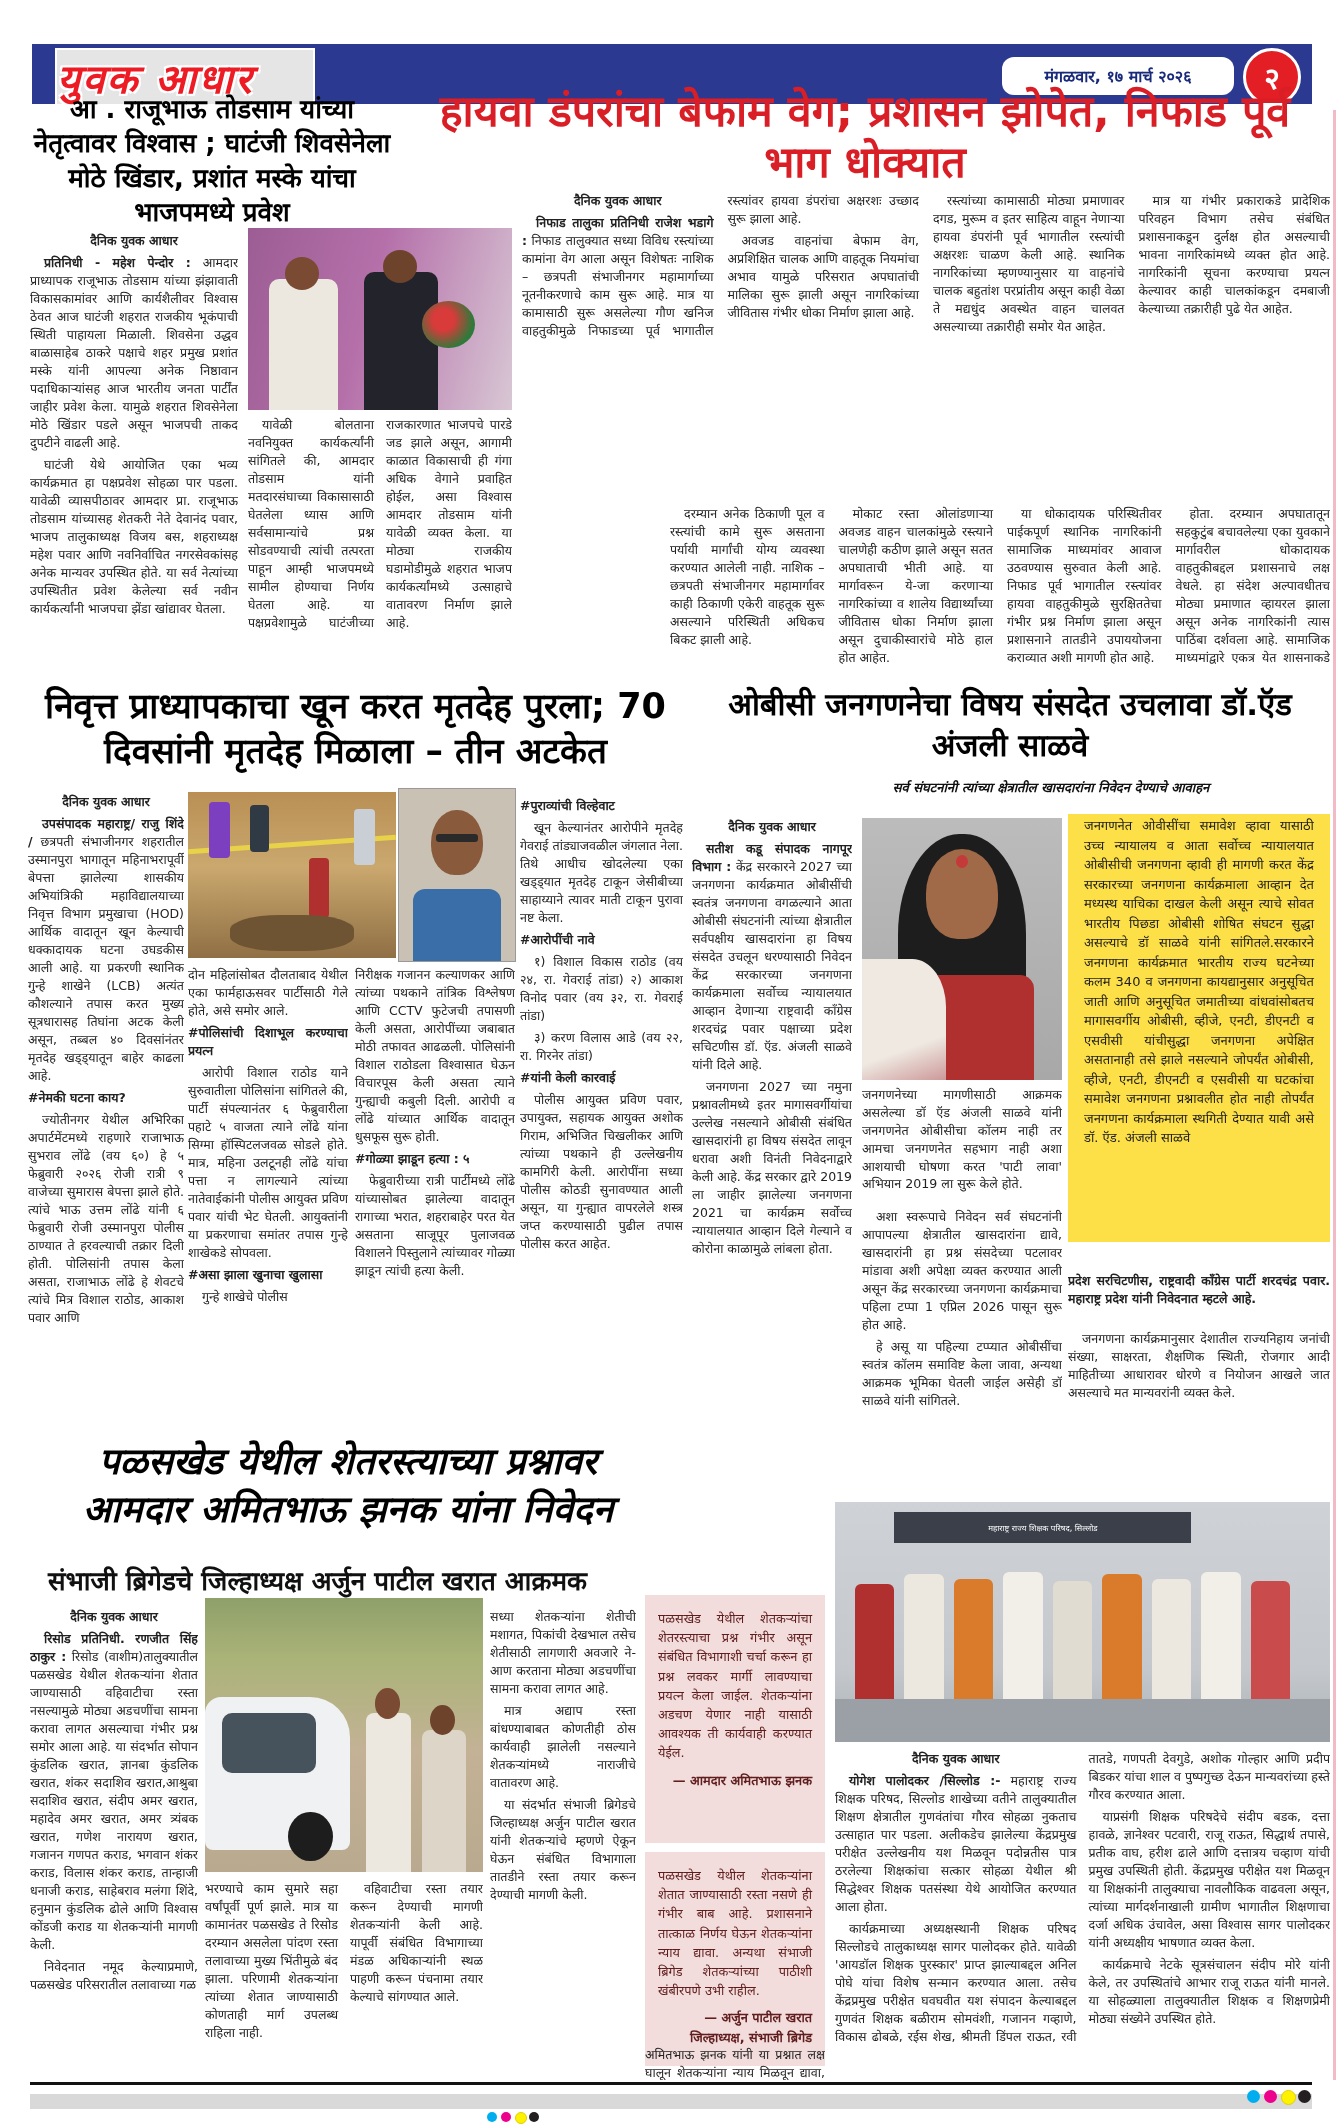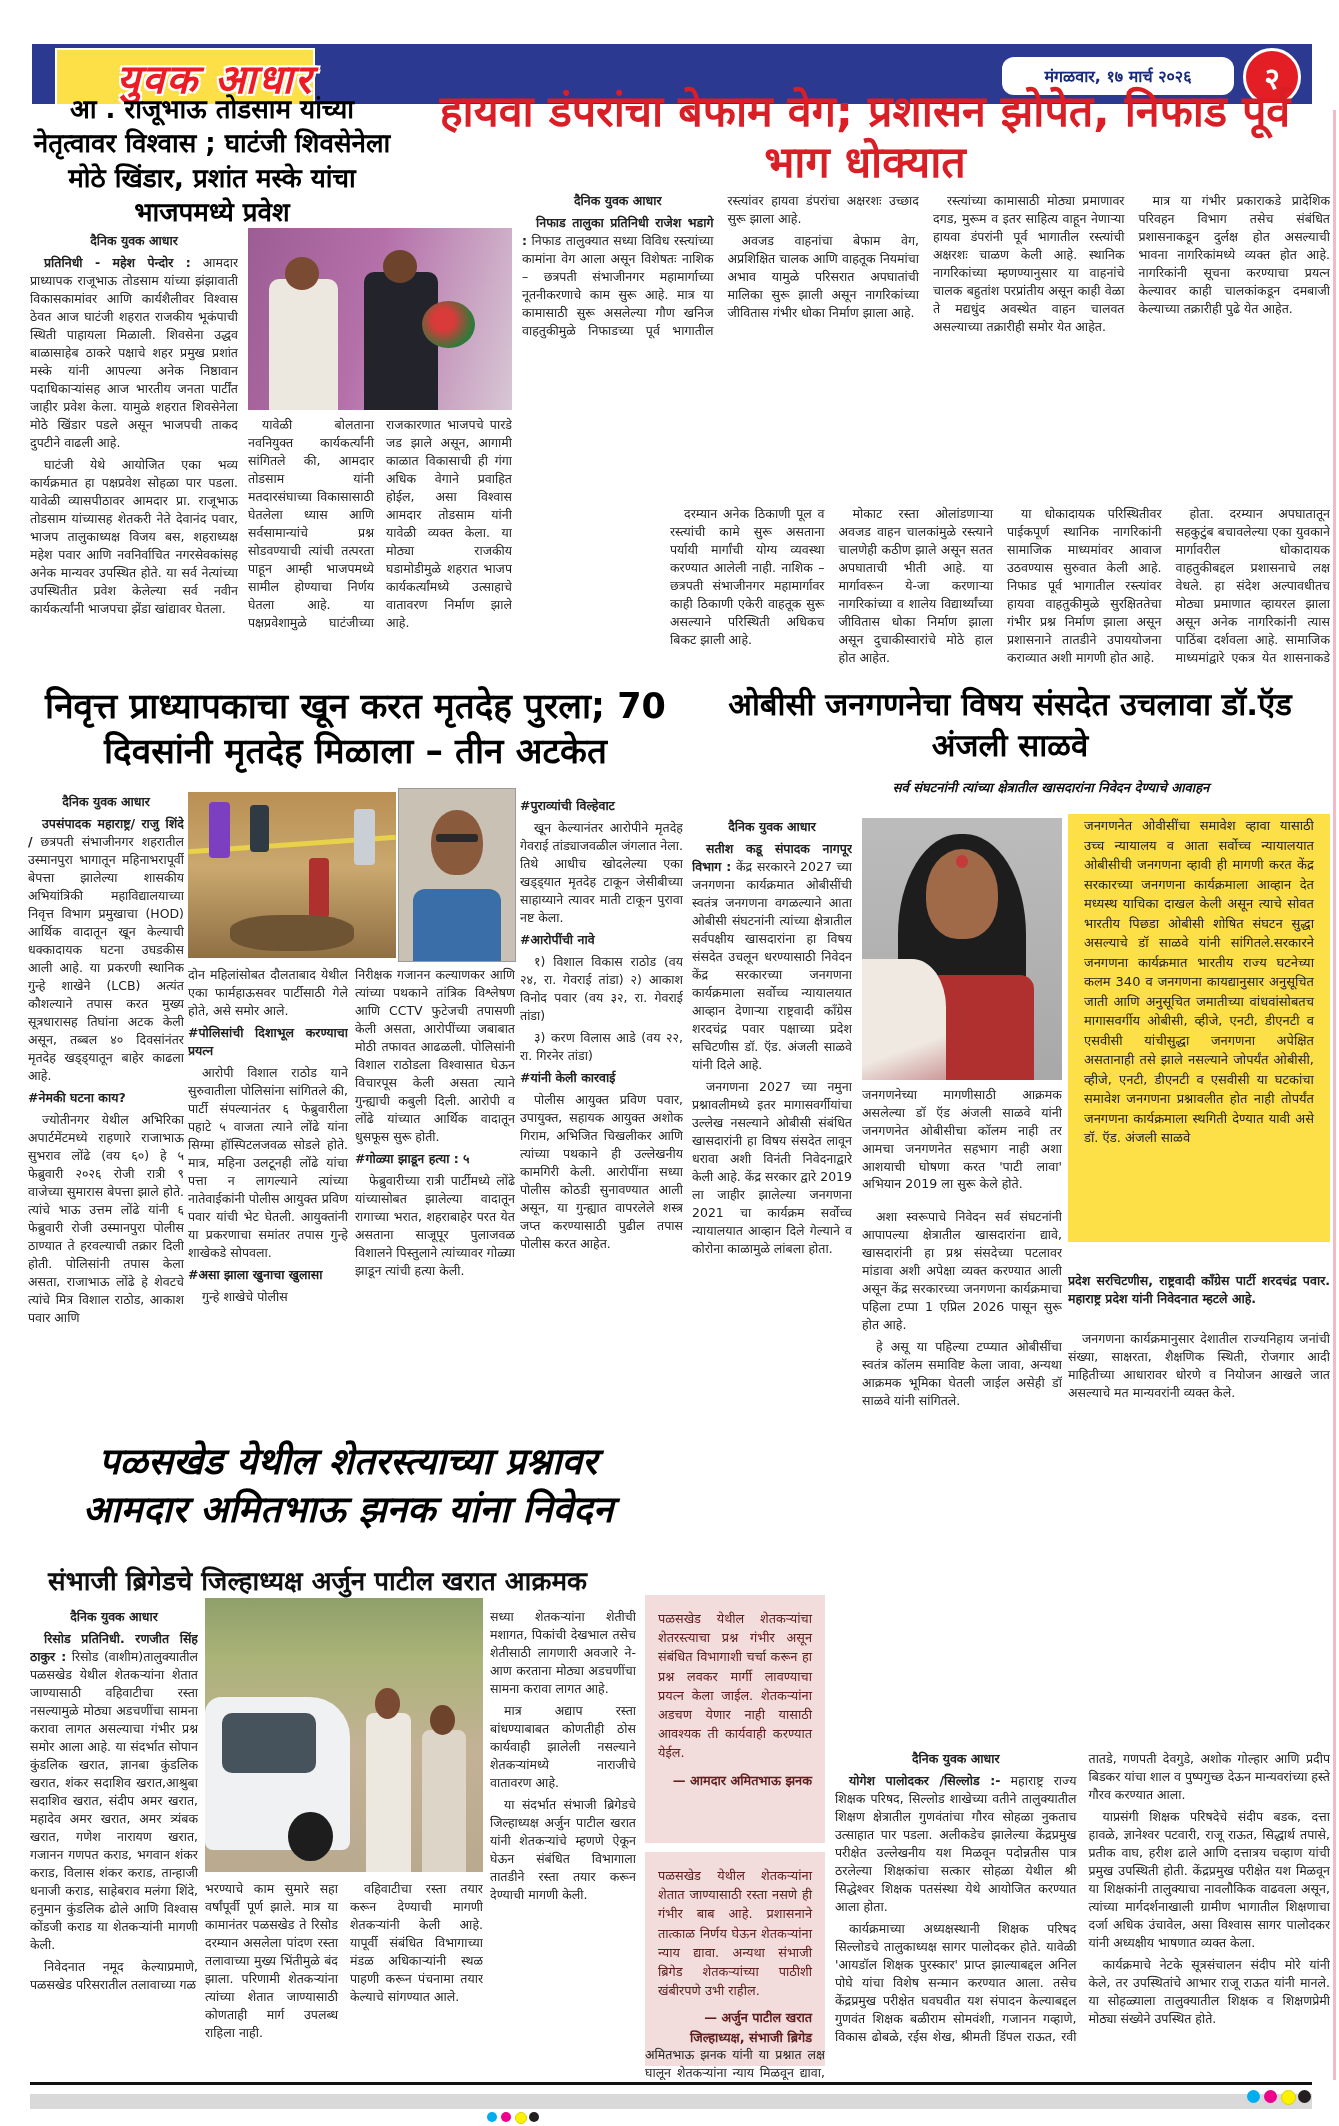--- a/index.html
+++ b/index.html
@@ -1,21 +1,21 @@
 <!DOCTYPE html>
 <html><head>
 <meta charset="utf-8">
 <style>
   html,body{margin:0;padding:0;background:#e9e9e9;}
   .page{position:relative;width:1339px;height:2126px;background:#ffffff;overflow:hidden;
         font-family:"DejaVu Sans","Liberation Sans",sans-serif;color:#1c1c1c;}
   .abs{position:absolute;}
   
   .topbar{background:#2b3990;}
-  .logo-box{border:2px solid #fff;background:#fde047;display:flex;align-items:center;justify-content:flex-end;}
+  .logo-box{border:2px solid #fff;background:#e5e5e5;display:flex;align-items:center;justify-content:flex-start;}
   .logo-text{font-size:40px;font-weight:bold;font-style:italic;color:#ed1c24;letter-spacing:2px;
              text-shadow:-2px -2px 0 #fff,2px -2px 0 #fff,-2px 2px 0 #fff,2px 2px 0 #fff;}
   .date-box{background:#fff;border-radius:12px;display:flex;align-items:center;justify-content:center;}
   .date-text{color:#1a2a7a;font-weight:bold;font-size:16px;}
   .page-circle{background:#e31e24;border:3px solid #fff;border-radius:50%;display:flex;align-items:center;justify-content:center;}
   .page-num{color:#fff;font-size:30px;font-weight:bold;}
   
   .hl{font-weight:bold;color:#000000;text-align:center;}
   .hl-red{color:#d91e26;}
   .subhead{font-weight:bold;color:#101010;text-align:center;}
@@ -186,20 +186,33 @@
   <div class="abs pinkbox" style="left:645px;top:1595px;width:154px;height:220px;">
     <div>पळसखेड येथील शेतकऱ्यांचा शेतरस्त्याचा प्रश्न गंभीर असून संबंधित विभागाशी चर्चा करून हा प्रश्न लवकर मार्गी लावण्याचा प्रयत्न केला जाईल. शेतकऱ्यांना अडचण येणार नाही यासाठी आवश्यक ती कार्यवाही करण्यात येईल.</div>
     <div class="pink-attr">— आमदार अमितभाऊ झनक</div>
   </div>
   <div class="abs pinkbox" style="left:645px;top:1852px;width:154px;height:186px;">
     <div>पळसखेड येथील शेतकऱ्यांना शेतात जाण्यासाठी रस्ता नसणे ही गंभीर बाब आहे. प्रशासनाने तात्काळ निर्णय घेऊन शेतकऱ्यांना न्याय द्यावा. अन्यथा संभाजी ब्रिगेड शेतकऱ्यांच्या पाठीशी खंबीरपणे उभी राहील.</div>
     <div class="pink-attr">— अर्जुन पाटील खरात जिल्हाध्यक्ष, संभाजी ब्रिगेड</div>
   </div>
   <div class="abs body-txt" style="left:645px;top:2046px;width:180px;height:34px;">अमितभाऊ झनक यांनी या प्रश्नात लक्ष घालून शेतकऱ्यांना न्याय मिळवून द्यावा, अशी अपेक्षा व्यक्त करण्यात आली आहे.</div>
 
+  <div class="photo" style="left:835px;top:1502px;width:495px;height:240px;background:linear-gradient(180deg,#cfd2d6 0%,#c4c8cc 70%,#aab0b6 100%);">
+    <div style="position:absolute;left:12%;top:4%;width:60%;height:13%;background:#3a3f4a;color:#fff;font-size:8px;display:flex;align-items:center;justify-content:center;overflow:hidden;">महाराष्ट्र राज्य शिक्षक परिषद, सिल्लोड</div>
+    <div style="position:absolute;left:4%;bottom:18%;width:8%;height:48%;background:#b03030;border-radius:6px 6px 0 0;"></div>
+    <div style="position:absolute;left:14%;bottom:18%;width:8%;height:52%;background:#ece8e0;border-radius:6px 6px 0 0;"></div>
+    <div style="position:absolute;left:24%;bottom:18%;width:8%;height:50%;background:#d97b2a;border-radius:6px 6px 0 0;"></div>
+    <div style="position:absolute;left:34%;bottom:18%;width:8%;height:53%;background:#f2efe9;border-radius:6px 6px 0 0;"></div>
+    <div style="position:absolute;left:44%;bottom:18%;width:8%;height:49%;background:#e0dcd2;border-radius:6px 6px 0 0;"></div>
+    <div style="position:absolute;left:54%;bottom:18%;width:8%;height:52%;background:#d97b2a;border-radius:6px 6px 0 0;"></div>
+    <div style="position:absolute;left:64%;bottom:18%;width:8%;height:50%;background:#ece8e0;border-radius:6px 6px 0 0;"></div>
+    <div style="position:absolute;left:74%;bottom:18%;width:8%;height:53%;background:#f2efe9;border-radius:6px 6px 0 0;"></div>
+    <div style="position:absolute;left:84%;bottom:18%;width:8%;height:49%;background:#c94b4b;border-radius:6px 6px 0 0;"></div>
+    <div style="position:absolute;left:0;bottom:0;width:100%;height:18%;background:#9aa0a6;"></div>
+  </div>
   <div class="abs body-txt cols2" style="left:835px;top:1750px;width:495px;height:326px;">
     <p class="kicker">दैनिक युवक आधार</p>
     <p><b class="byline">योगेश पालोदकर /सिल्लोड :-</b> <span>महाराष्ट्र राज्य शिक्षक परिषद, सिल्लोड शाखेच्या वतीने तालुक्यातील शिक्षण क्षेत्रातील गुणवंतांचा गौरव सोहळा नुकताच उत्साहात पार पडला. अलीकडेच झालेल्या केंद्रप्रमुख परीक्षेत उल्लेखनीय यश मिळवून पदोन्नतीस पात्र ठरलेल्या शिक्षकांचा सत्कार सोहळा येथील श्री सिद्धेश्वर शिक्षक पतसंस्था येथे आयोजित करण्यात आला होता.</span></p>
     <p>कार्यक्रमाच्या अध्यक्षस्थानी शिक्षक परिषद सिल्लोडचे तालुकाध्यक्ष सागर पालोदकर होते. यावेळी 'आयडॉल शिक्षक पुरस्कार' प्राप्त झाल्याबद्दल अनिल पोघे यांचा विशेष सन्मान करण्यात आला. तसेच केंद्रप्रमुख परीक्षेत घवघवीत यश संपादन केल्याबद्दल गुणवंत शिक्षक बळीराम सोमवंशी, गजानन गव्हाणे, विकास ढोबळे, रईस शेख, श्रीमती डिंपल राऊत, रवी तातडे, गणपती देवगुडे, अशोक गोल्हार आणि प्रदीप बिडकर यांचा शाल व पुष्पगुच्छ देऊन मान्यवरांच्या हस्ते गौरव करण्यात आला.</p>
     <p>याप्रसंगी शिक्षक परिषदेचे संदीप बडक, दत्ता हावळे, ज्ञानेश्वर पटवारी, राजू राऊत, सिद्धार्थ तपासे, प्रतीक वाघ, हरीश ढाले आणि दत्तात्रय चव्हाण यांची प्रमुख उपस्थिती होती. केंद्रप्रमुख परीक्षेत यश मिळवून या शिक्षकांनी तालुक्याचा नावलौकिक वाढवला असून, त्यांच्या मार्गदर्शनाखाली ग्रामीण भागातील शिक्षणाचा दर्जा अधिक उंचावेल, असा विश्वास सागर पालोदकर यांनी अध्यक्षीय भाषणात व्यक्त केला.</p>
     <p>कार्यक्रमाचे नेटके सूत्रसंचालन संदीप मोरे यांनी केले, तर उपस्थितांचे आभार राजू राऊत यांनी मानले. या सोहळ्याला तालुक्यातील शिक्षक व शिक्षणप्रेमी मोठ्या संख्येने उपस्थित होते.</p>
   </div>
 
   <div class="abs footer-line" style="left:30px;top:2082px;width:1282px;height:3px;"></div>
   <div class="abs graybar" style="left:30px;top:2094px;width:1282px;height:15px;"></div>

